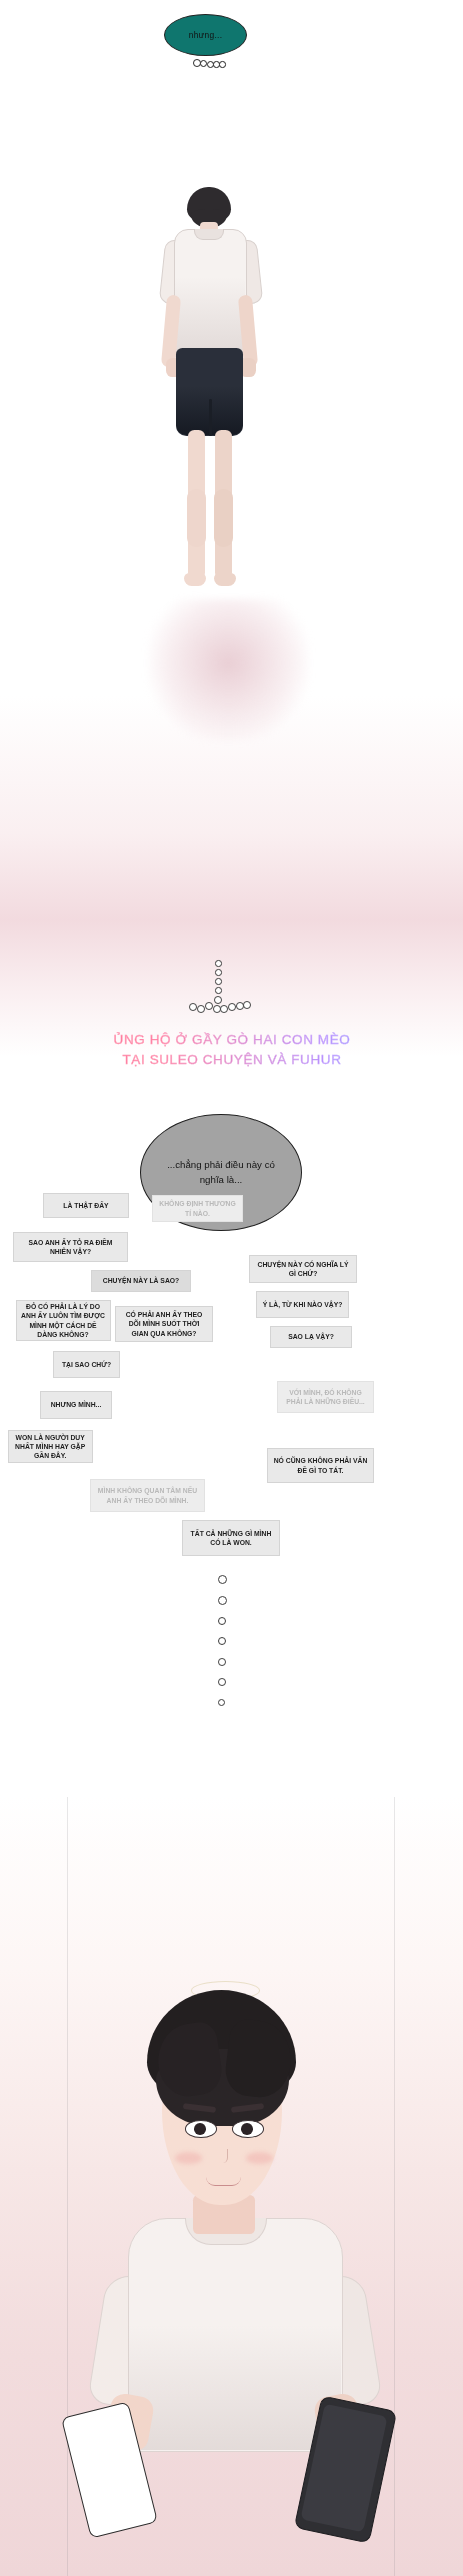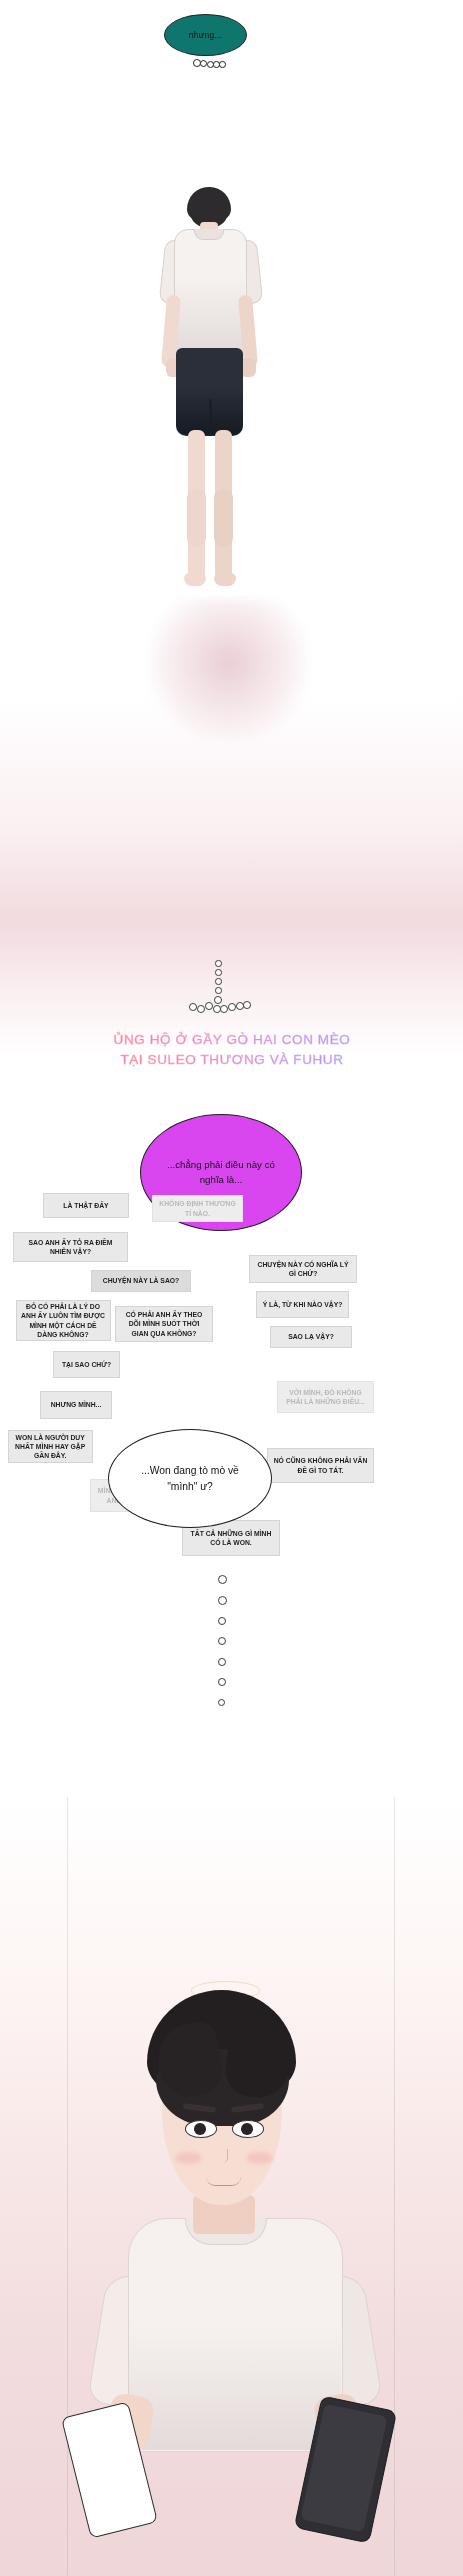--- a/index.html
+++ b/index.html
@@ -111,21 +111,21 @@
     background:linear-gradient(90deg,#ff5a7a 0%,#ff7aa0 35%,#b389ff 70%,#7fc2ff 100%);
     -webkit-background-clip:text;background-clip:text;color:transparent;
     -webkit-text-stroke:0.4px rgba(255,255,255,.4);
   }
 
   
   #panel2{top:1095px;height:696px;background:#ffffff;}
 
   .big-bubble{
     position:absolute;left:140px;top:19.3px;width:160px;height:115px;
-    border:1.6px solid #1f1f1f;border-radius:50%;background:#d946ef;
+    border:1.6px solid #1f1f1f;border-radius:50%;background:#a3a3a3;
     display:flex;align-items:center;text-align:center;
   }
   .big-bubble .txt{font-size:9.7px;line-height:1.5;color:#141414;padding:0 16.7px;}
 
   .mid-bubble{
     position:absolute;left:108px;top:334px;width:162px;height:97px;
     border:1.6px solid #1f1f1f;border-radius:50%;background:#fff;
     display:flex;align-items:center;justify-content:center;text-align:center;z-index:30;
   }
   .mid-bubble .txt{font-size:10.3px;line-height:1.5;color:#111;padding:0 16.7px;}
@@ -260,21 +260,21 @@
       <span class="d" style="left:228px;top:1003px;width:5.8px;height:5.8px;"></span>
       <span class="d" style="left:197px;top:1005px;width:5.8px;height:5.8px;"></span>
       <span class="d" style="left:236px;top:1002px;width:5.8px;height:5.8px;"></span>
       <span class="d" style="left:189px;top:1003px;width:5.8px;height:5.8px;"></span>
       <span class="d" style="left:243px;top:1001px;width:5.8px;height:5.8px;"></span>
     </div>
   </div>
 
   <div class="promo">
     <div class="l1">ỦNG HỘ Ở GẦY GÒ HAI CON MÈO</div>
-    <div class="l2">TẠI SULEO THƯƠNG VÀ FUHUR</div>
+    <div class="l2">TẠI SULEO CHUYỆN VÀ FUHUR</div>
   </div>
 
   <div class="panel" id="panel2">
 
     <div class="big-bubble">
       <div class="txt">...chẳng phải điều này có nghĩa là...</div>
     </div>
 
     <div class="box" style="left:43px;top:98px;width:86px;height:24.5px;">
       <span>LÀ THẬT ĐẤY</span>
@@ -333,23 +333,20 @@
     </div>
 
     <div class="box" style="left:267px;top:353px;width:107px;height:35px;">
       <span>NÓ CŨNG KHÔNG PHẢI VẤN ĐỀ GÌ TO TÁT.</span>
     </div>
 
     <div class="box" style="left:182px;top:425px;width:98px;height:36px;">
       <span>TẤT CẢ NHỮNG GÌ MÌNH CÓ LÀ WON.</span>
     </div>
 
-    <div class="mid-bubble">
-      <div class="txt">...Won đang tò mò về "mình" ư?</div>
-    </div>
 
     <div class="trail2">
       <span class="d" style="left:218px;top:480px;width:7px;height:7px;"></span>
       <span class="d" style="left:218px;top:501px;width:7px;height:7px;"></span>
       <span class="d" style="left:218px;top:522px;width:6.4px;height:6.4px;"></span>
       <span class="d" style="left:218px;top:542px;width:6.4px;height:6.4px;"></span>
       <span class="d" style="left:218px;top:563px;width:5.8px;height:5.8px;"></span>
       <span class="d" style="left:218px;top:583px;width:5.8px;height:5.8px;"></span>
       <span class="d" style="left:218px;top:604px;width:5.2px;height:5.2px;"></span>
     </div>

